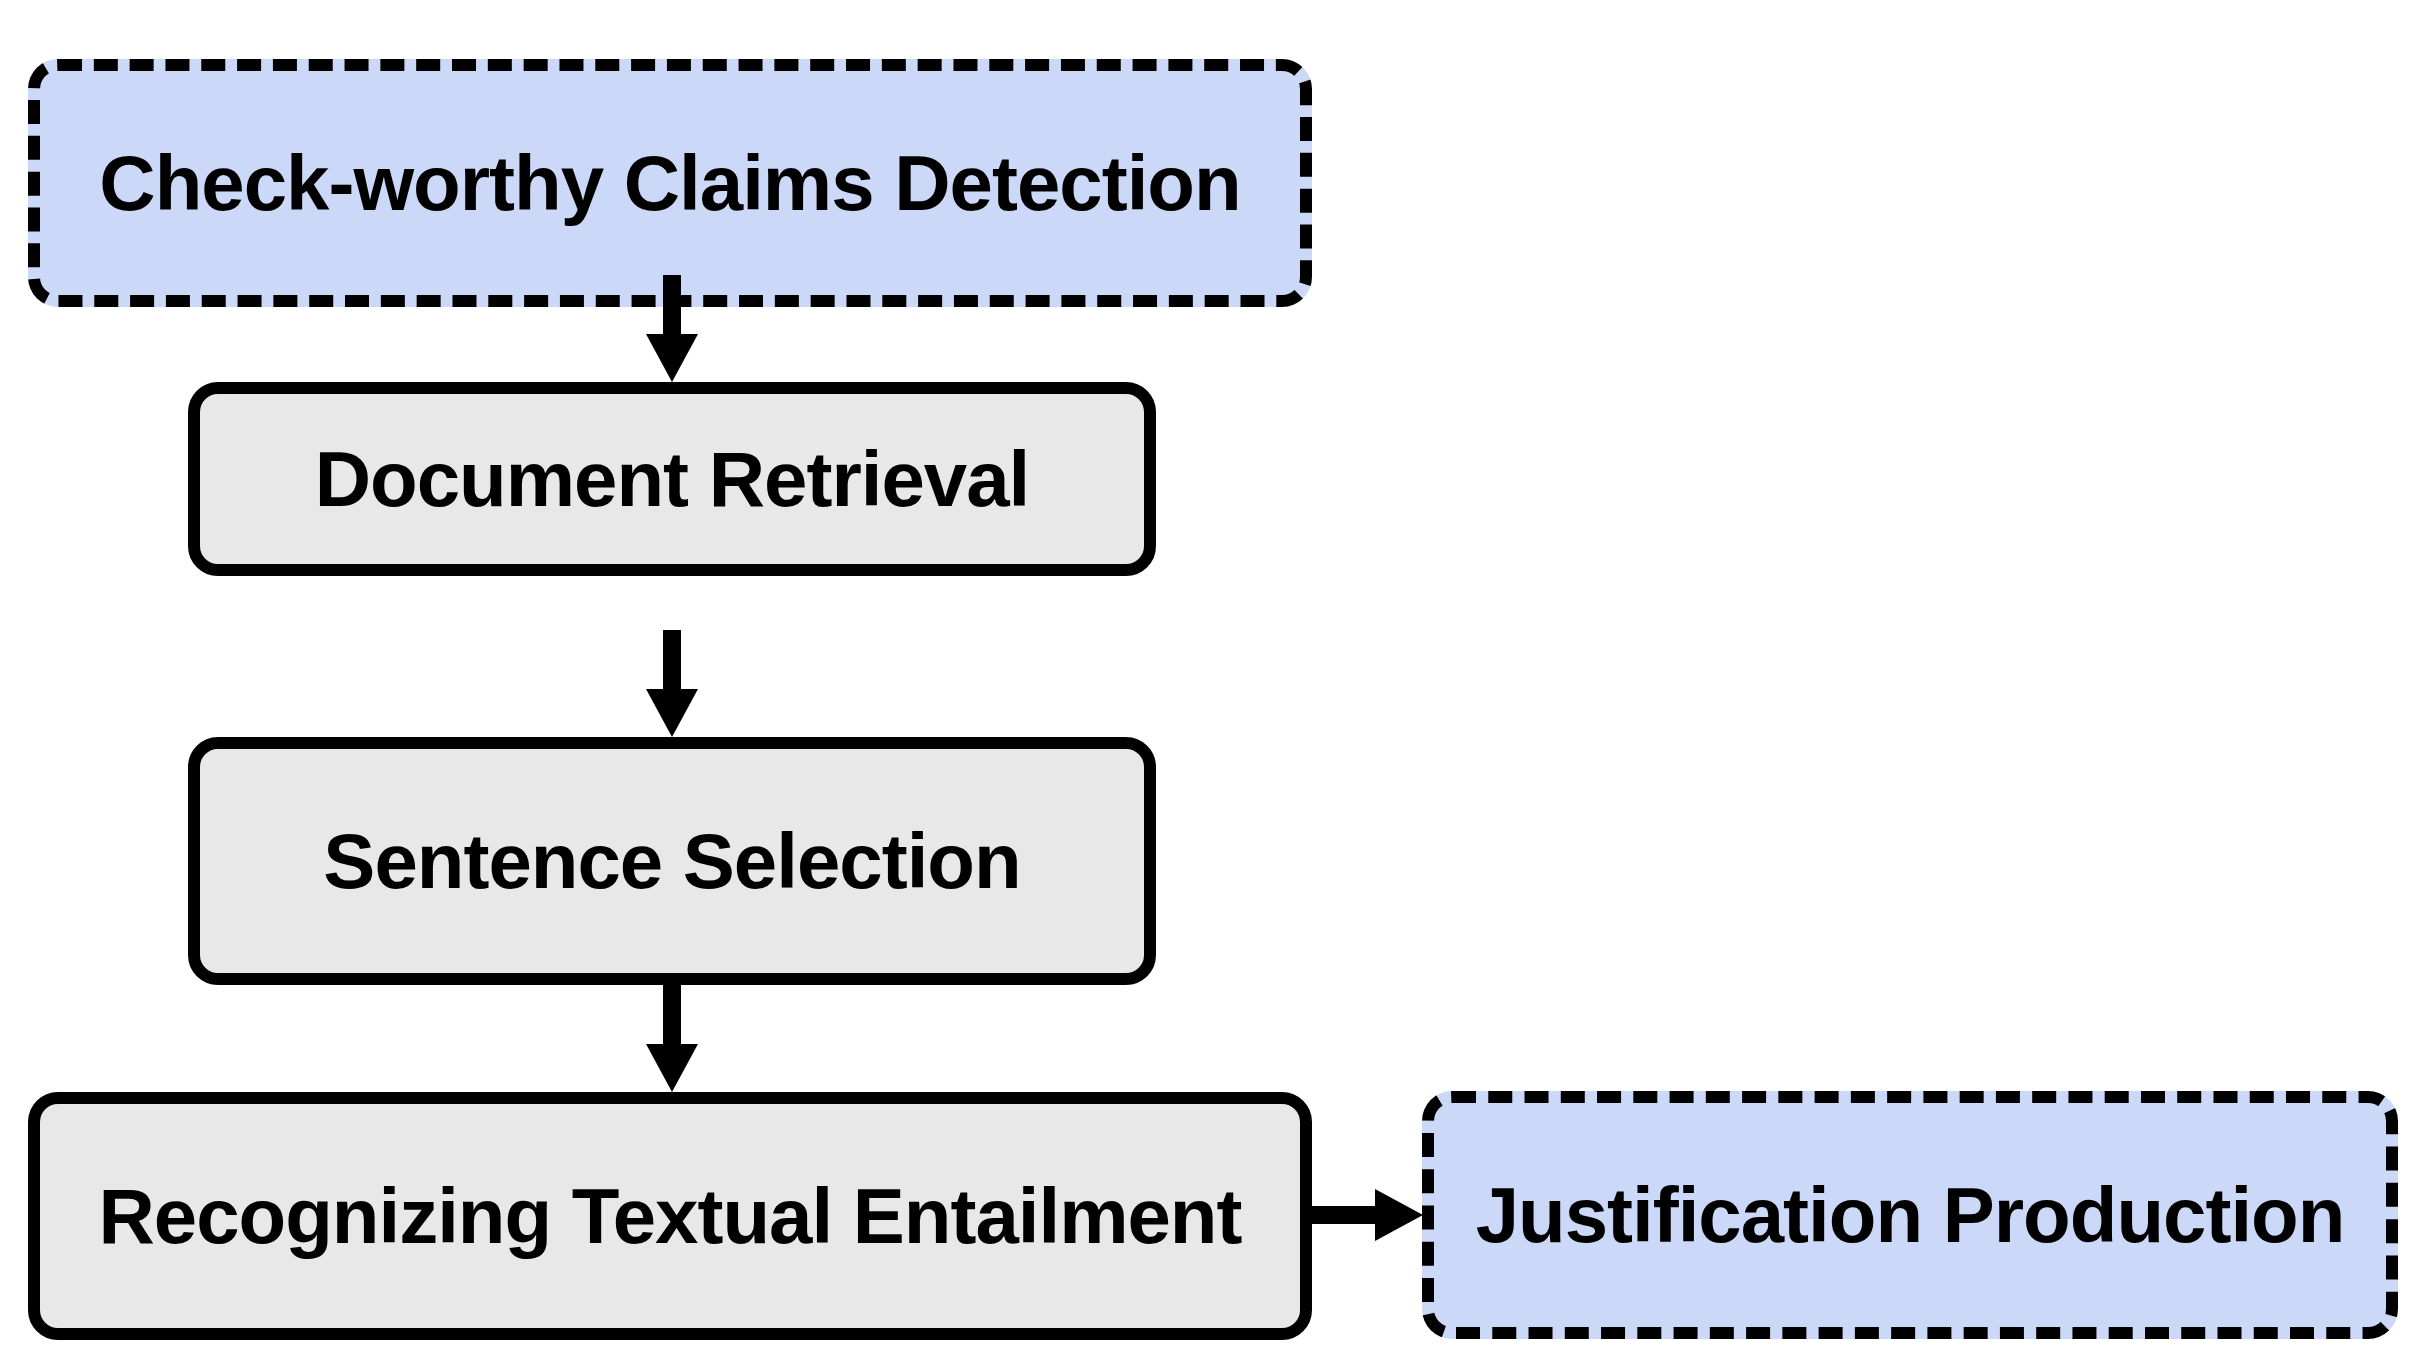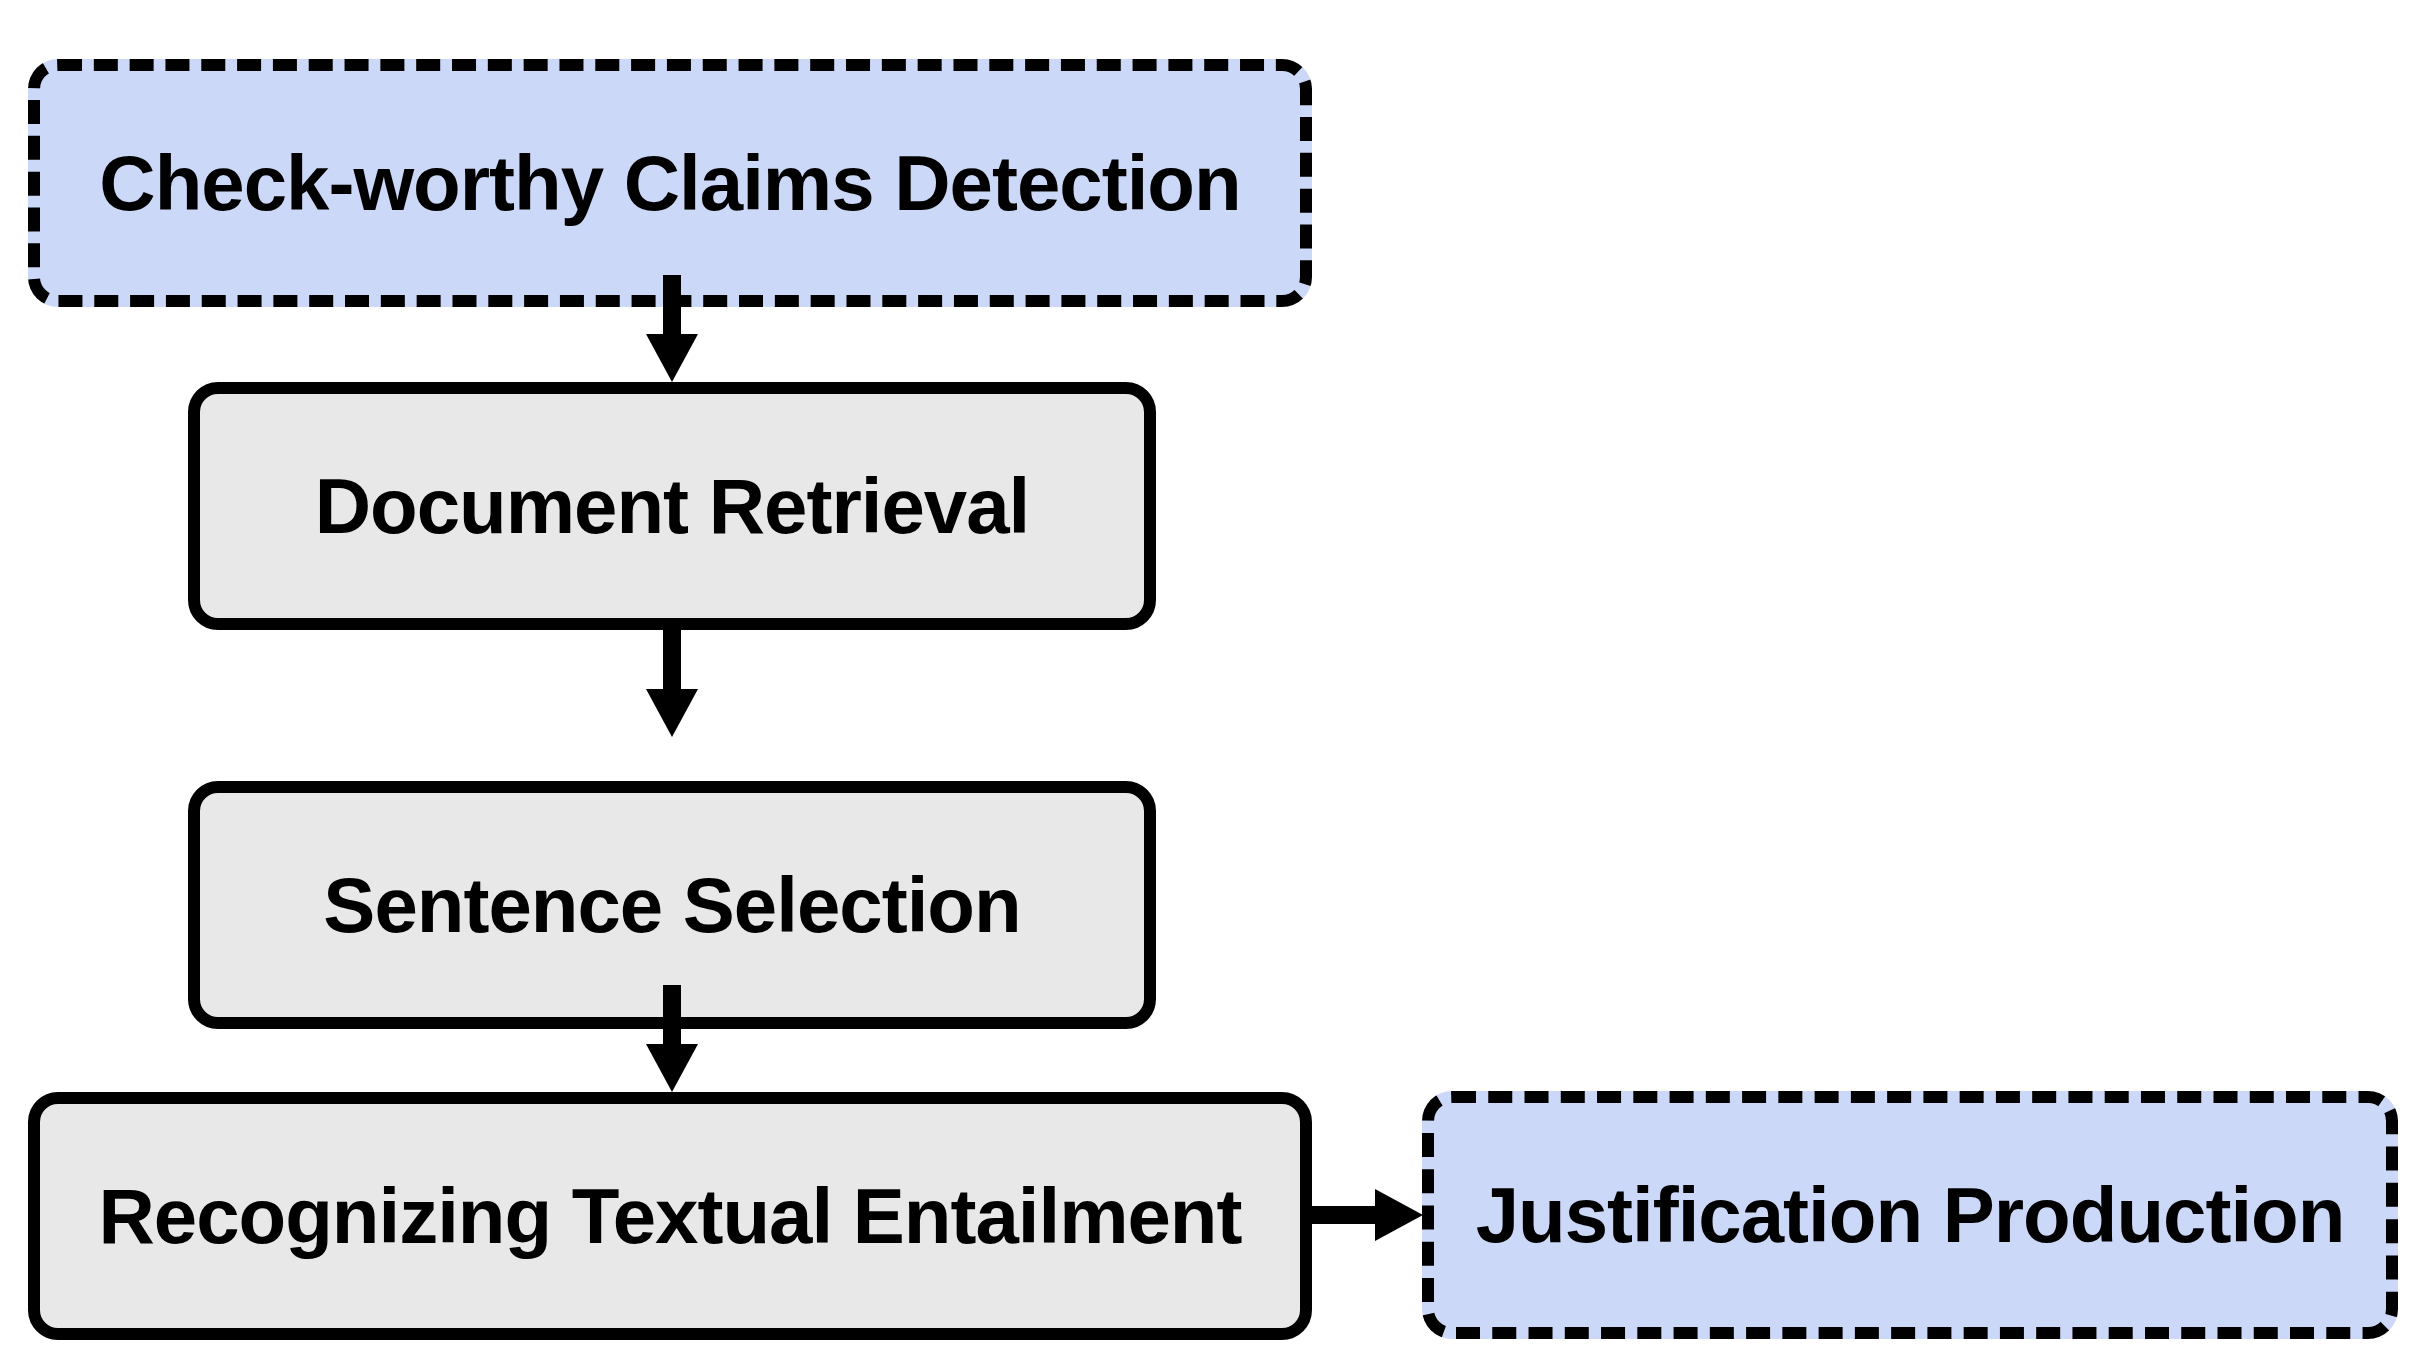--- a/index.html
+++ b/index.html
@@ -32,22 +32,22 @@
   .node-blue {
     background: #ccd8f7;
     border: 12px dashed #000000;
   }
   .node-gray {
     background: #e8e8e8;
     border: 12px solid #000000;
   }
   
   .n0 { left: 28px;   top: 27px;   width: 1284px; height: 248px; margin-top: 32px; }
-  .n1 { left: 188px;  top: 382px;  width: 968px;  height: 248px; }
-  .n2 { left: 188px;  top: 781px;  width: 968px;  height: 248px; }
+  .n1 { left: 188px;  top: 382px;  width: 968px;  height: 194px; }
+  .n2 { left: 188px;  top: 737px;  width: 968px;  height: 248px; }
   .n3 { left: 28px;   top: 1092px; width: 1284px; height: 248px; }
   .n4 { left: 1422px; top: 1091px; width: 976px;  height: 248px; }
 
   .shaft {
     position: absolute;
     background: #000000;
   }
   .head-down {
     position: absolute;
     width: 0;

